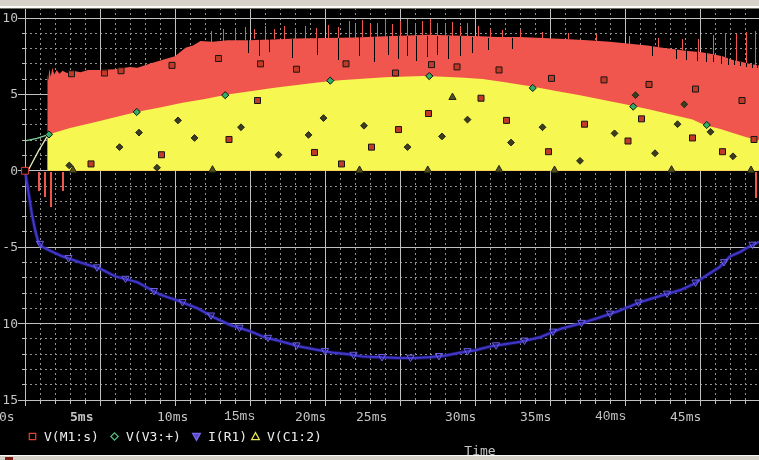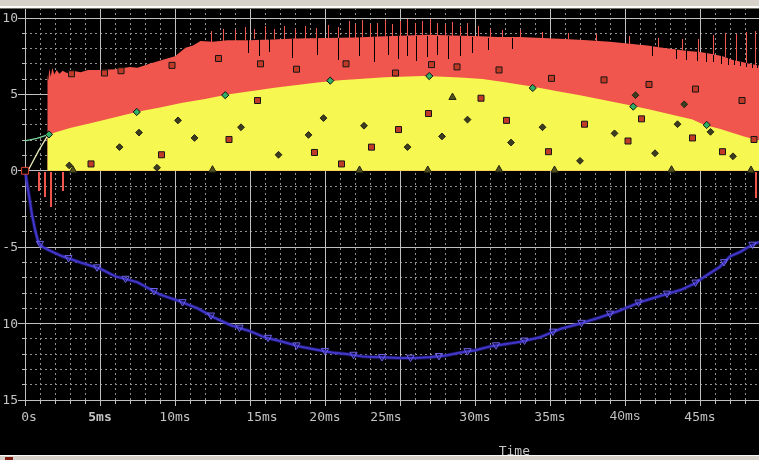--- a/index.html
+++ b/index.html
@@ -6,22 +6,22 @@
   .screen{position:relative;width:759px;height:460px;overflow:hidden;background:#1d4ed8;
           font-family:"DejaVu Sans Mono","Liberation Mono",monospace;}
   .chrome-top{position:absolute;left:0;top:0;width:759px;height:8px;background:#d6d2c9;
               border-bottom:1px solid #716e66;box-shadow:inset 0 -2px 0 #fbfaf7;z-index:5;}
   .chrome-bottom{position:absolute;left:0;top:455px;width:759px;height:5px;background:#d6d2c9;
               border-top:1px solid #fbfaf7;z-index:5;}
   .status-mark{position:absolute;left:5px;top:1px;width:8px;height:3px;background:#7e1e14;}
   svg#wave-svg{position:absolute;left:0;top:0;z-index:1;}
   .tick-label{position:absolute;color:#c4c4c4;font-size:13px;line-height:15px;z-index:2;white-space:pre;}
   .y-tick{width:34px;text-align:right;}
-  .x-tick{width:60px;text-align:center;top:409px;}
-  .xlabel{position:absolute;left:430px;top:443px;width:100px;text-align:right;
+  .x-tick{width:60px;text-align:left;top:409px;}
+  .xlabel{position:absolute;left:430px;top:443px;width:100px;text-align:center;
           color:#c4c4c4;font-size:13px;z-index:2;}
   #legend{position:absolute;left:0;top:429px;width:759px;height:16px;z-index:2;}
   .legend-item{position:absolute;top:0;display:flex;align-items:center;color:#ececec;font-size:13px;}
   .legend-item .glyph{margin-right:6px;display:block;}
 </style>
 </head>
 <body>
 
 <div class="screen">
   <svg id="wave-svg" width="759" height="460" viewBox="0 0 759 460">
@@ -374,27 +374,53 @@
       <div class="tick-label y-tick" style="left: -16px; top: 10px;">10</div>
       <div class="tick-label y-tick" style="left: -16px; top: 86.4px;">5</div>
       <div class="tick-label y-tick" style="left: -16px; top: 162.8px;">0</div>
       <div class="tick-label y-tick" style="left: -16px; top: 239.2px;">-5</div>
       <div class="tick-label y-tick" style="left: -16px; top: 315.6px;">-10</div>
       <div class="tick-label y-tick" style="left: -16px; top: 392px;">-15</div>
     </div>
   <div id="xlabels">
       <div class="tick-label x-tick" style="left: -1px;">0s</div>
       <div class="tick-label x-tick" style="left: 70px; font-weight: bold;">5ms</div>
-      <div class="tick-label x-tick" style="left: 145px;">10ms</div>
-      <div class="tick-label x-tick" style="left: 232px;">15ms</div>
+      <div class="tick-label x-tick" style="left: 157px;">10ms</div>
+      <div class="tick-label x-tick" style="left: 224px; font-family: Liberation Mono, monospace;">15ms</div>
       <div class="tick-label x-tick" style="left: 295px;">20ms</div>
       <div class="tick-label x-tick" style="left: 356px;">25ms</div>
       <div class="tick-label x-tick" style="left: 445px;">30ms</div>
       <div class="tick-label x-tick" style="left: 520px;">35ms</div>
       <div class="tick-label x-tick" style="left: 595px; font-family: Liberation Mono, monospace;">40ms</div>
       <div class="tick-label x-tick" style="left: 670px;">45ms</div>
+    </div>
+  <div id="legend">
+      <div class="legend-item" style="left: 27px;">
+        <svg width="11" height="11" class="glyph">
+          <path d="M2.3,2.3H8.7V8.7H2.3Z" stroke="#e04434" fill="none" stroke-width="1.2"></path>
+        </svg>
+        <span>V(M1:s)</span>
+      </div>
+      <div class="legend-item" style="left: 109px;">
+        <svg width="11" height="11" class="glyph">
+          <path d="M5.5,1.7999999999999998L9.2,5.5L5.5,9.2L1.7999999999999998,5.5Z" stroke="#53c27d" fill="none" stroke-width="1.2"></path>
+        </svg>
+        <span>V(V3:+)</span>
+      </div>
+      <div class="legend-item" style="left: 191px;">
+        <svg width="11" height="11" class="glyph">
+          <path d="M5.5,9.399999999999999L9.399999999999999,2.3L1.5999999999999999,2.3Z" stroke="#7a6ae8" fill="#5948d8" stroke-width="1.2"></path>
+        </svg>
+        <span>I(R1)</span>
+      </div>
+      <div class="legend-item" style="left: 250px;">
+        <svg width="11" height="11" class="glyph">
+          <path d="M5.5,1.5999999999999999L9.399999999999999,8.7L1.5999999999999999,8.7Z" stroke="#e8e850" fill="none" stroke-width="1.2"></path>
+        </svg>
+        <span>V(C1:2)</span>
+      </div>
     </div>
   <div class="xlabel">Time</div>
   <div class="chrome-top"></div>
   <div class="chrome-bottom">
     <div class="status-mark"></div>
   </div>
 </div>
 
 </body></html>

